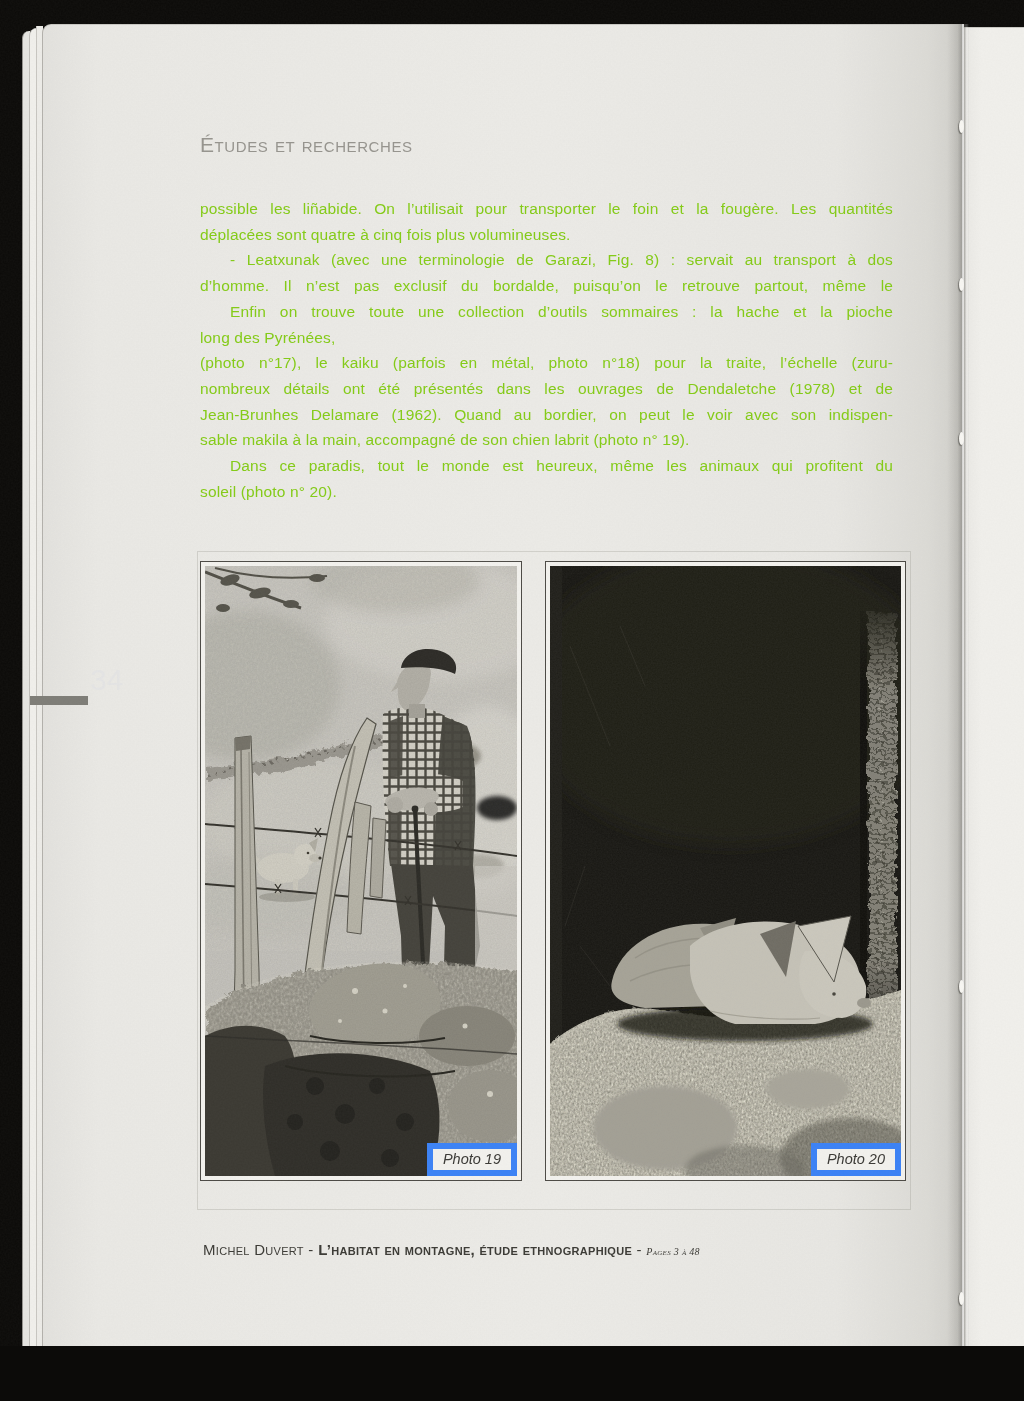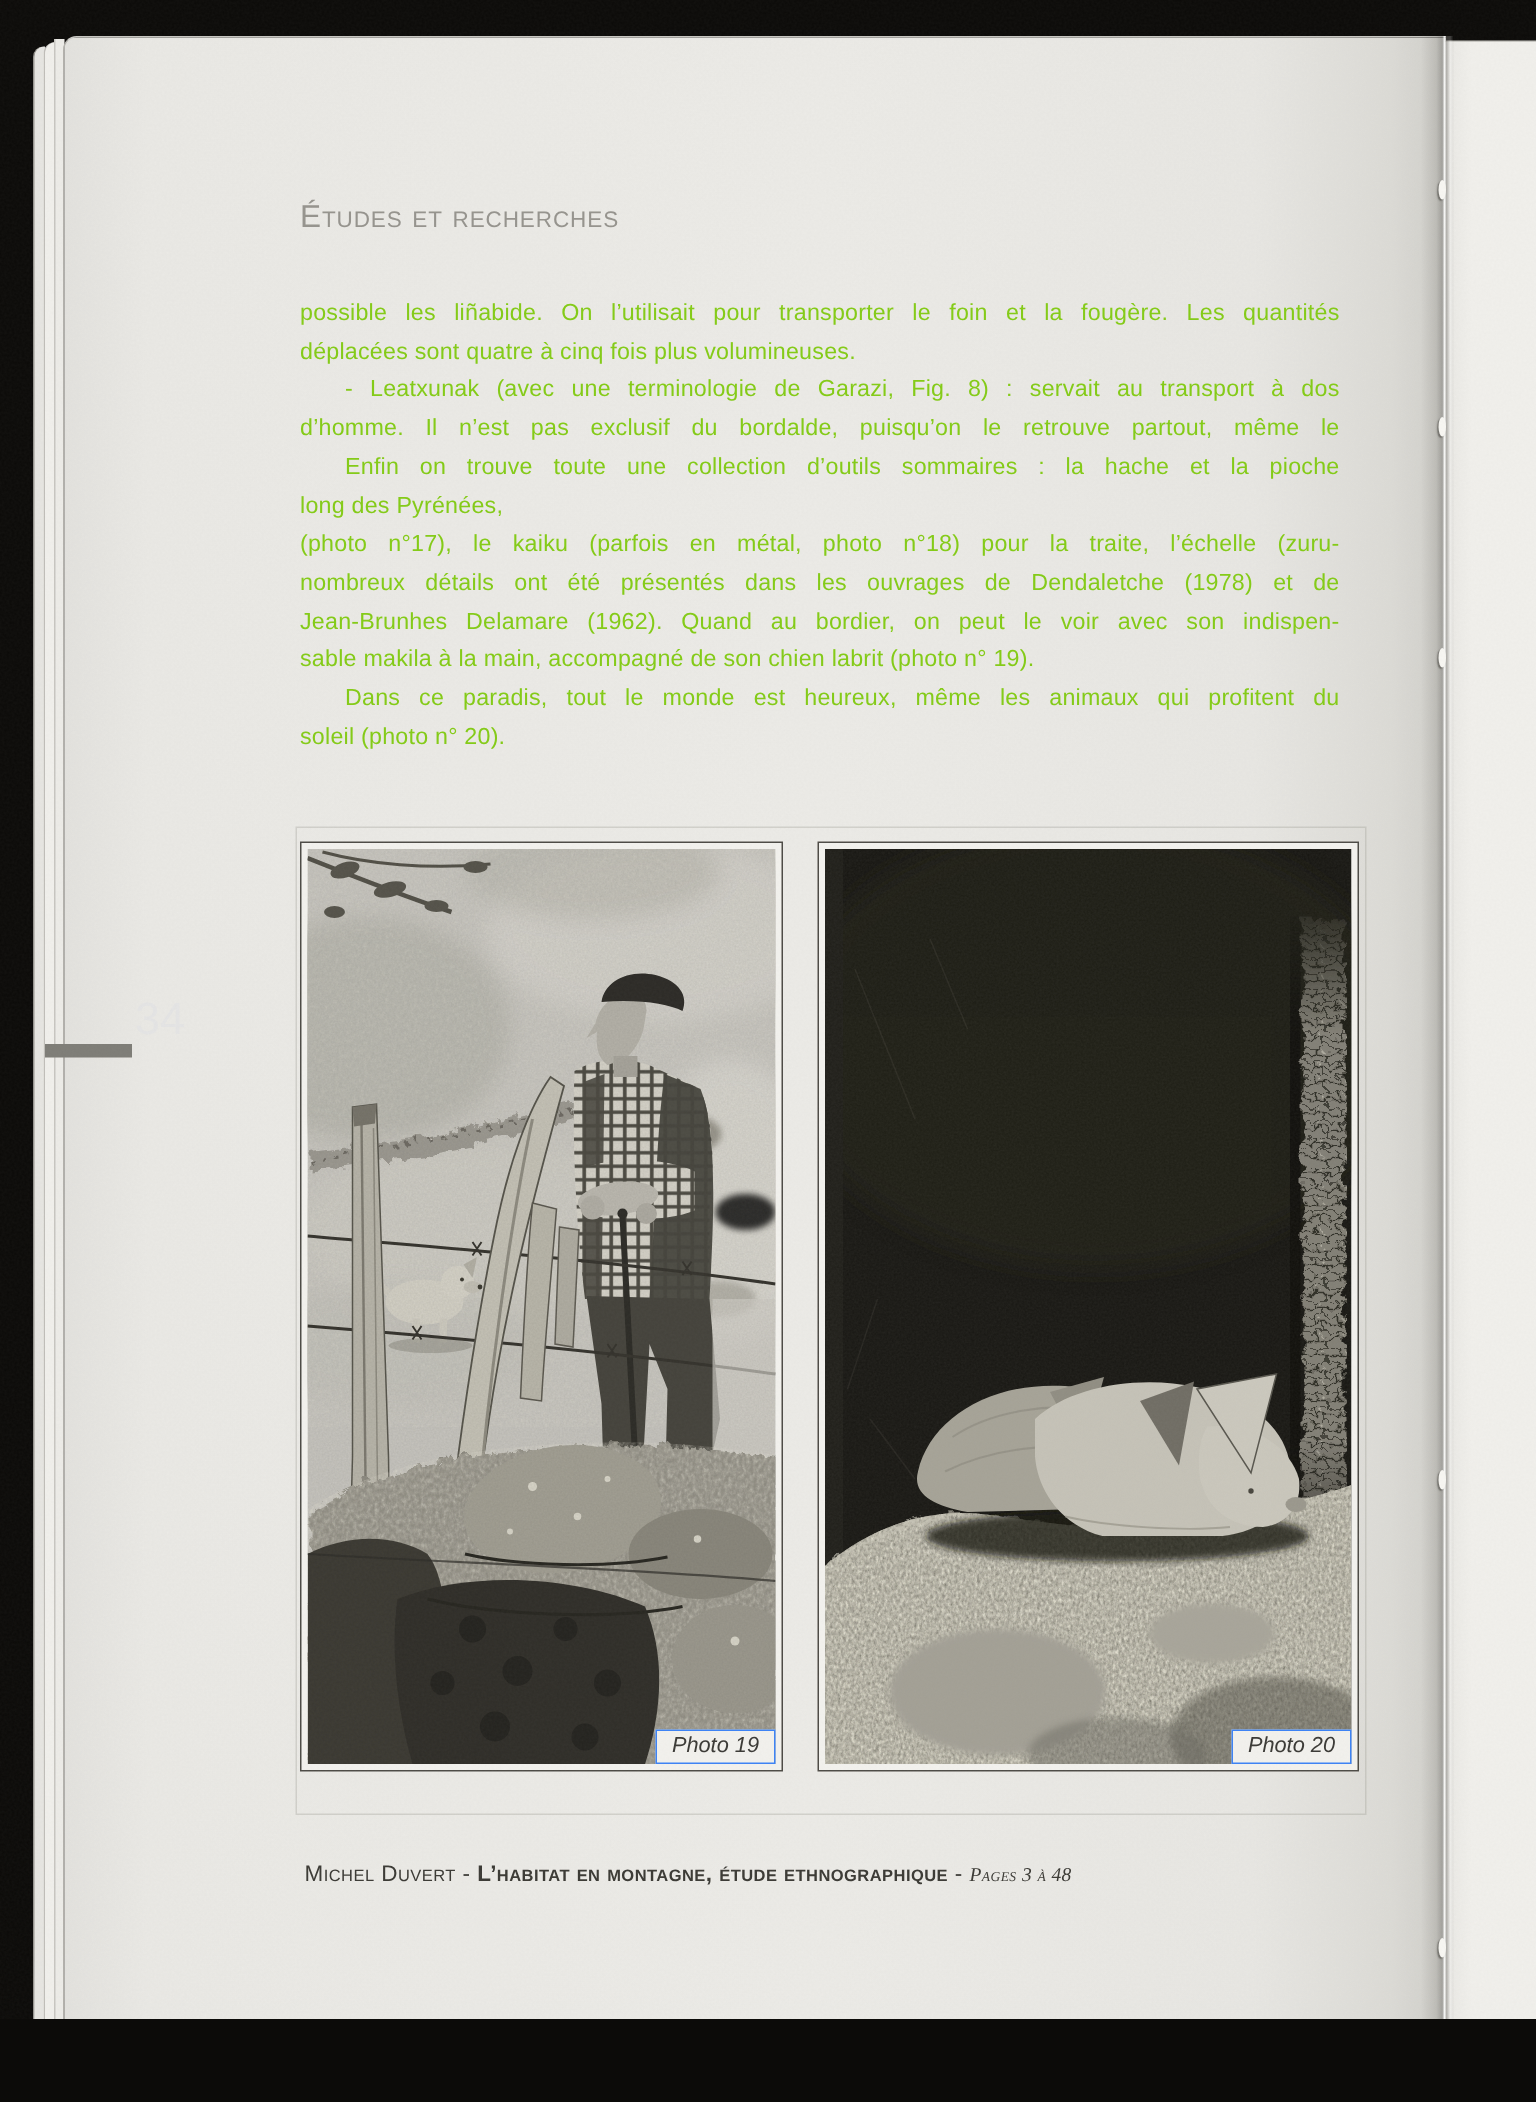--- a/index.html
+++ b/index.html
@@ -39,27 +39,27 @@
   .pagenum-bar{position:absolute;left:30px;top:696px;width:58px;height:9px;background:#7e7d77;}
   .pagenum{position:absolute;left:90px;top:663px;font-size:30px;color:#e5e5e5;}
 
   .panel-frame{position:absolute;left:197px;top:551px;width:712px;height:657px;
     border:1px solid rgba(150,148,140,0.30);}
 
   .photo-frame{position:absolute;top:561px;background:#f3f2ee;border:1px solid #4c4a45;padding:4px;}
   .photo-frame.p19{left:200px;width:312px;height:610px;}
   .photo-frame.p20{left:545px;width:351px;height:610px;}
   .photo-frame svg{display:block;}
-  .caption{position:absolute;right:4px;bottom:4px;background:#f2f1ed;border:1px solid #3b82f6;
+  .caption{position:absolute;right:4px;bottom:4px;background:#f2f1ed;border:6px solid #3b82f6;
     font-style:italic;font-size:14.5px;color:#3a3935;padding:2px 10px 3px 10px;}
 
   .footer{position:absolute;left:203px;top:1241px;width:693px;font-size:15px;color:#3b3a35;
     font-variant:small-caps;letter-spacing:0.3px;}
   .footer .f-title{font-weight:bold;}
-  .footer .f-pages{font-style:italic;font-family:"Liberation Serif",serif;font-size:13px;}
+  .footer .f-pages{font-style:italic;font-family:"Liberation Serif",serif;font-size:10px;}
 
   
   .ghost{position:absolute;height:9px;opacity:0.16;filter:blur(1.6px);
     background:repeating-linear-gradient(90deg,#cuser 0,#c9c7c0 0 13px,transparent 13px 21px);}
   .g1{left:560px;top:233px;width:330px;}
   .g2{left:620px;top:306px;width:262px;}
   .g3{left:430px;top:492px;width:430px;}
   .g4{left:520px;top:1186px;width:380px;}
 
   .grain-overlay{position:absolute;left:0;top:0;pointer-events:none;opacity:0.10;}

